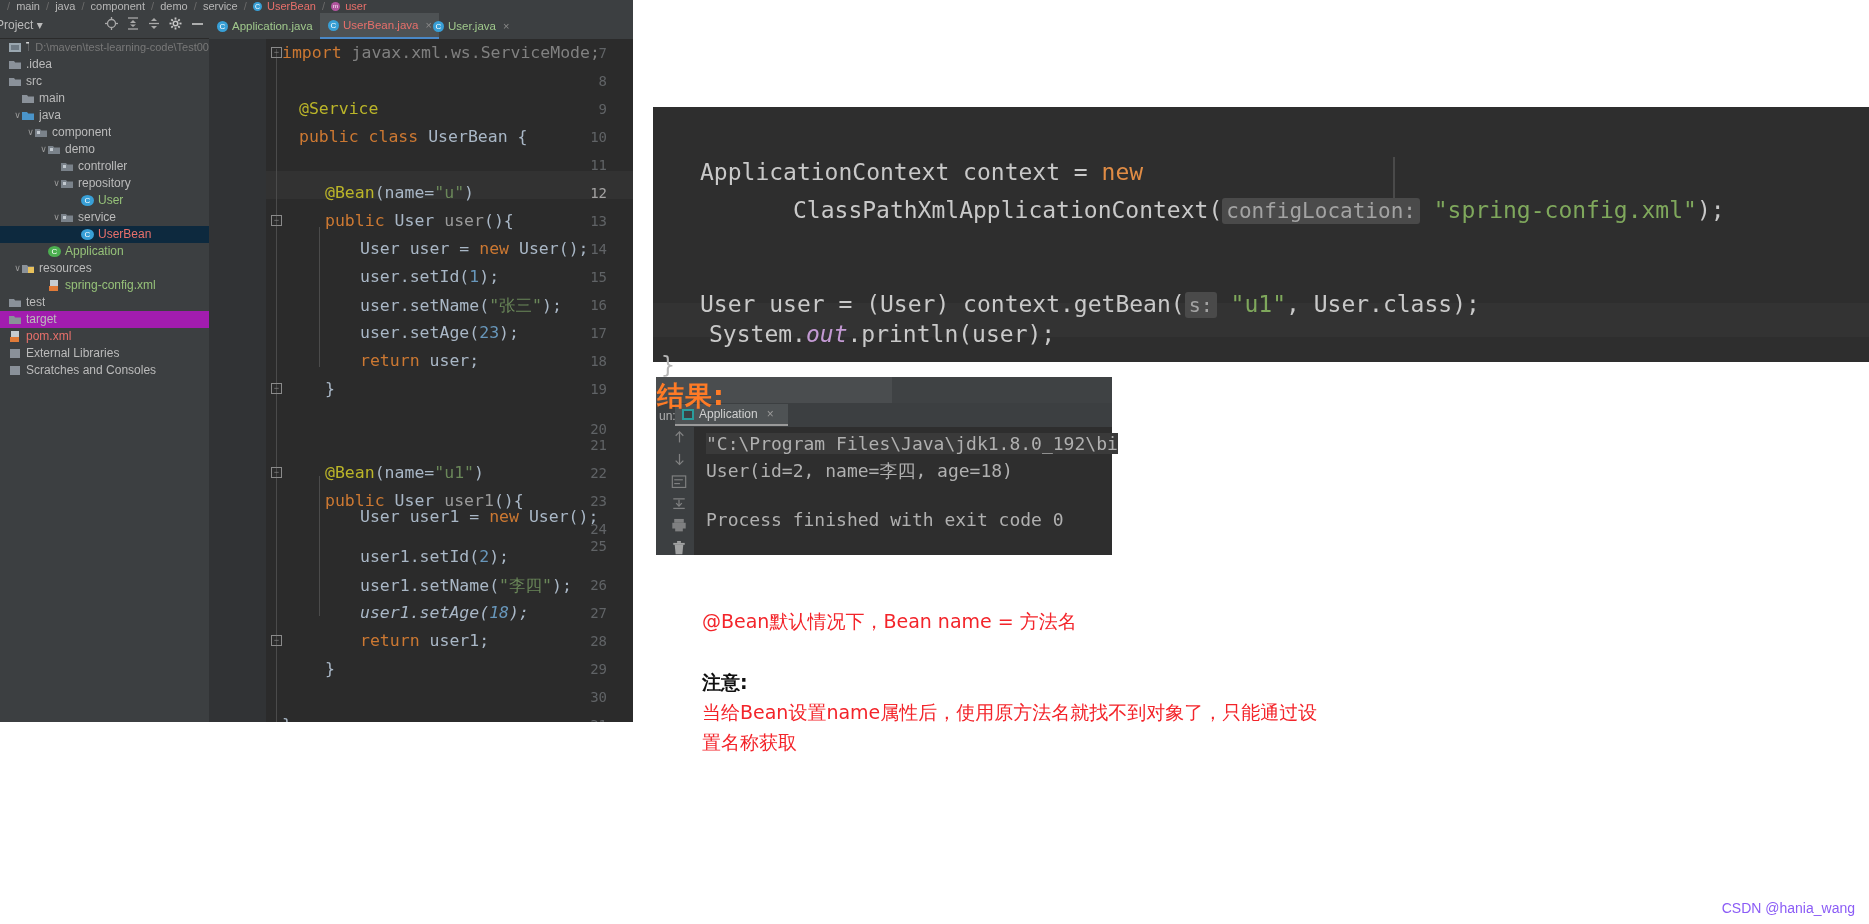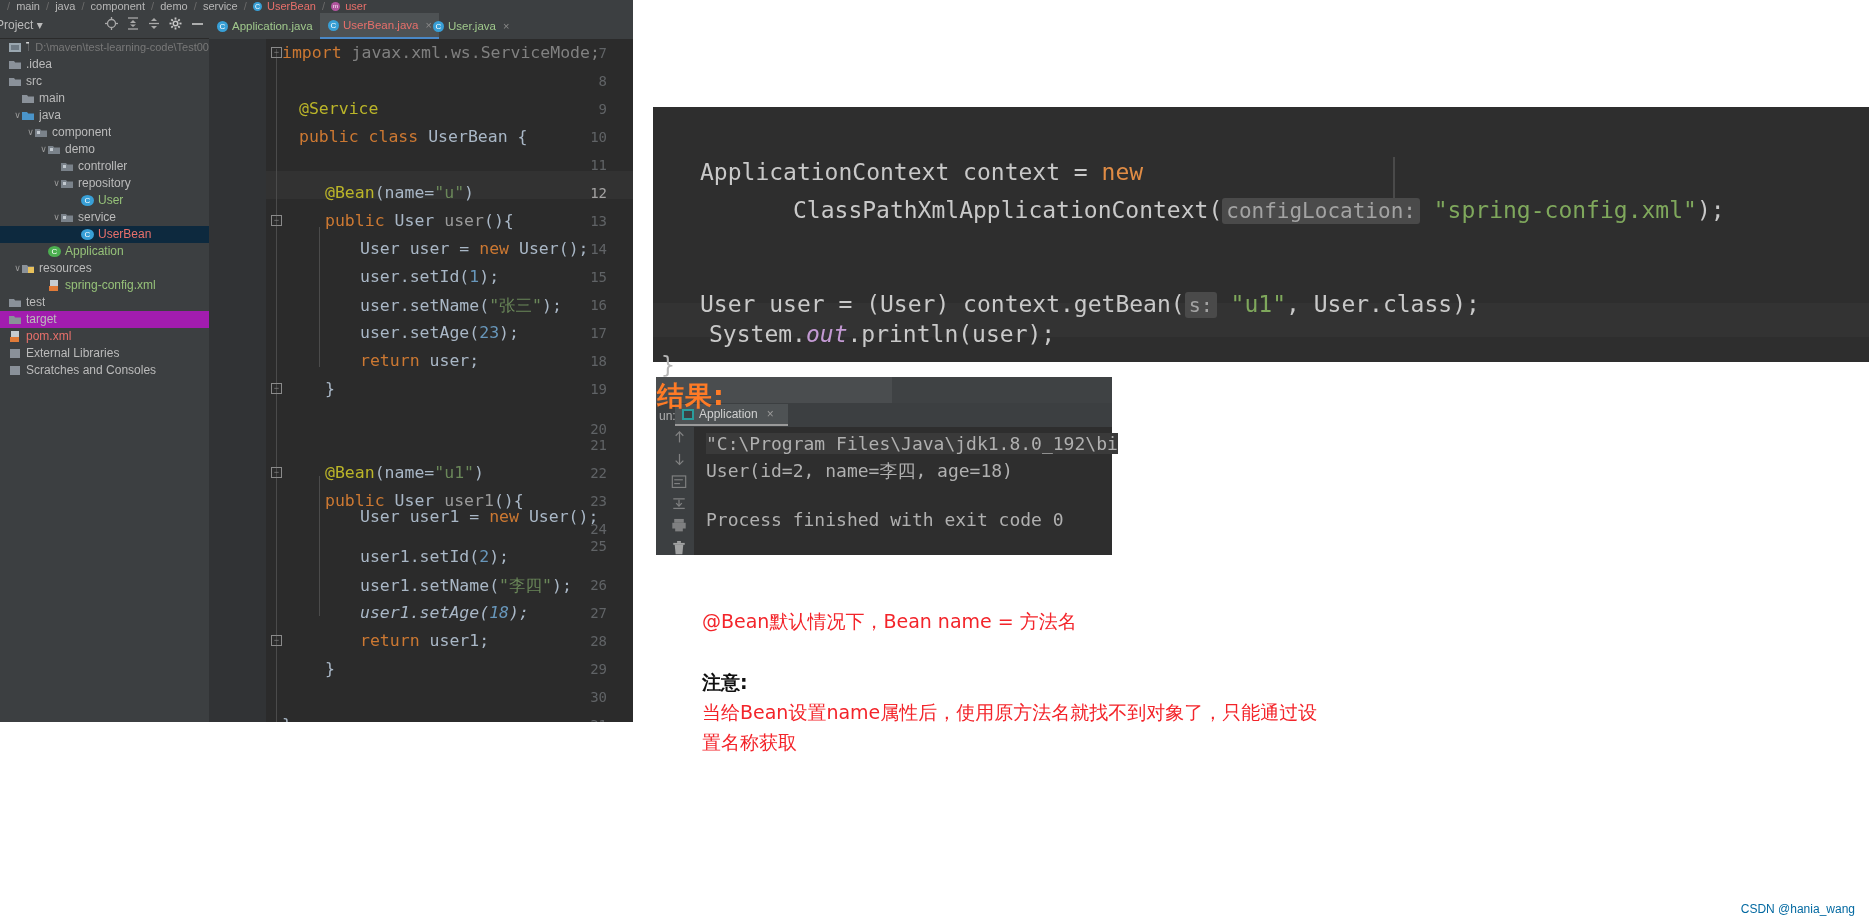--- a/index.html
+++ b/index.html
@@ -198,21 +198,21 @@
 
   
   .anno {
     position: absolute; white-space: pre;
     font-family: "DejaVu Sans", sans-serif;
   }
   .anno.red { color: #f3242a; font-size: 19px; }
   .anno.black { color: #101010; font-size: 19px; font-weight: bold; }
   .watermark {
     position: absolute; right: 14px; bottom: 8px;
-    color: #0369a1; font-size: 12px;
+    color: #8b5cf6; font-size: 14px;
   }
 </style>
 </head>
 <body>
 
 <div class="page">
 
   <div class="ide">
 
     <div class="breadcrumb">

